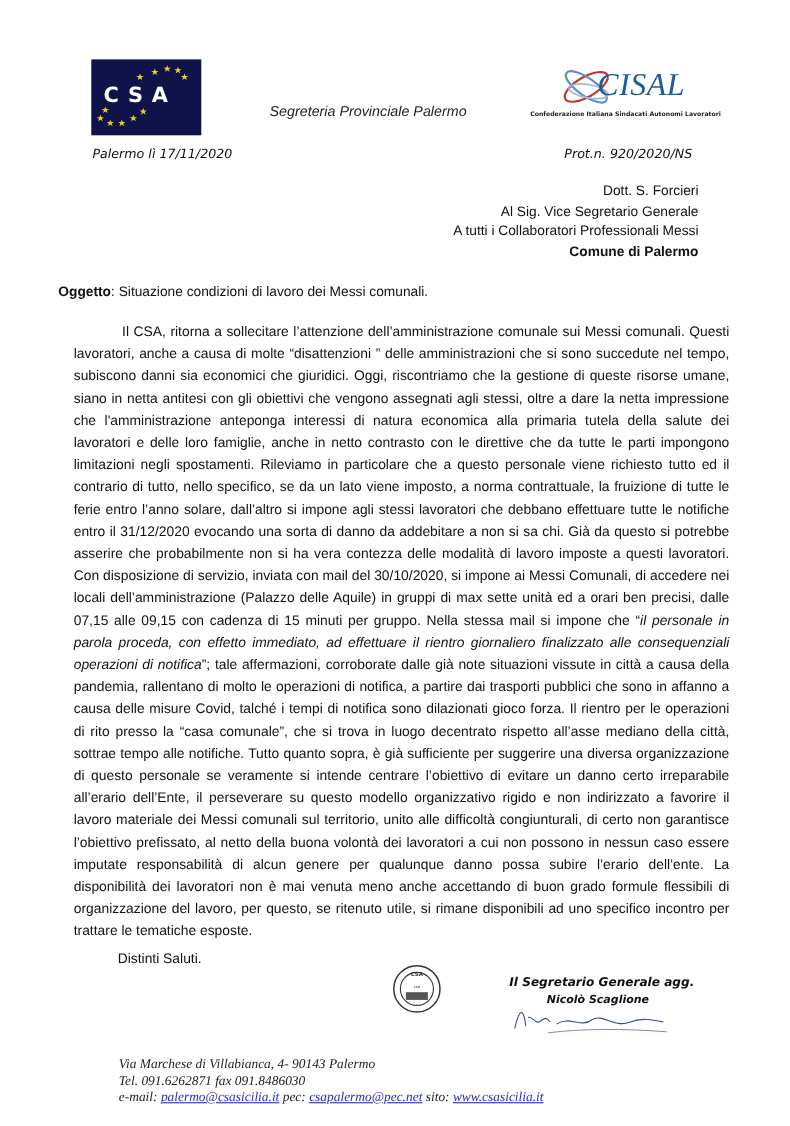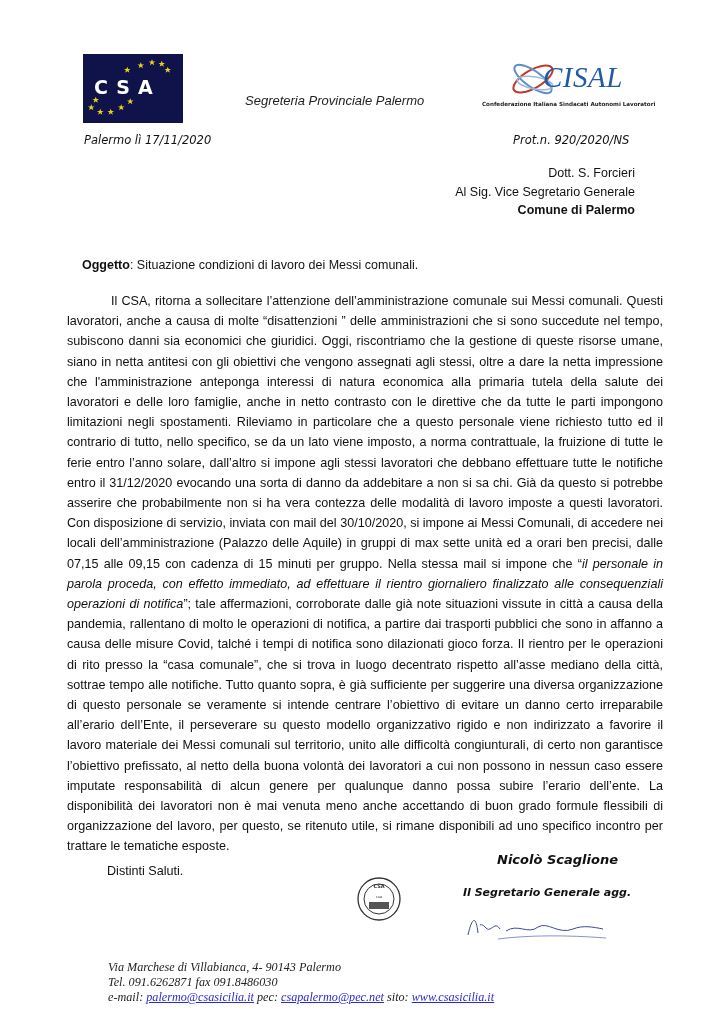--- a/index.html
+++ b/index.html
@@ -16,32 +16,32 @@
   .cisal-logo .word { position: absolute; left: 38px; top: 6px; font-family: "Liberation Serif", serif; font-style: italic; font-size: 29px; color: #1f5aa6; letter-spacing: 0.5px; }
   .cisal-logo svg { position: absolute; left: 0; top: 0; }
   .cisal-sub { position: absolute; left: 482px; top: 101px; width: 200px; font-family: "DejaVu Sans", sans-serif; font-weight: bold; font-size: 5.6px; color: #222; white-space: nowrap; }
 
   .date { position: absolute; left: 84px; top: 133px; font-family: "DejaVu Sans", sans-serif; font-style: italic; font-size: 11.5px; color: #111; }
   .prot { position: absolute; left: 513px; top: 133px; font-family: "DejaVu Sans", sans-serif; font-style: italic; font-size: 11.5px; color: #111; text-align: right; }
 
   .addressee { position: absolute; right: 83px; top: 164px; text-align: right; font-family: "Liberation Sans", sans-serif; font-size: 12.5px; line-height: 18.5px; color: #111; }
   .addressee .bold { font-weight: bold; }
 
-  .subject { position: absolute; left: 82px; top: 258px; font-family: "Liberation Sans", sans-serif; font-size: 12.5px; color: #111; }
+  .subject { position: absolute; left: 53px; top: 258px; font-family: "Liberation Sans", sans-serif; font-size: 12.5px; color: #111; }
   .subject b { font-weight: bold; }
 
   .body-text { position: absolute; left: 67px; top: 291px; width: 596px; font-family: "Liberation Sans", sans-serif; font-size: 12.6px; line-height: 20.2px; color: #111; text-align: justify; text-indent: 44px; margin: 0; }
   .body-text i { font-style: italic; }
 
   .closing { position: absolute; left: 107px; top: 864px; font-family: "Liberation Sans", sans-serif; font-size: 12.6px; color: #111; }
 
   .stamp { position: absolute; left: 356px; top: 876px; width: 46px; height: 46px; }
 
   .sig-title { position: absolute; left: 463px; top: 886px; font-family: "DejaVu Sans", sans-serif; font-style: italic; font-weight: bold; font-size: 11px; color: #111; }
-  .sig-name { position: absolute; left: 497px; top: 852px; font-family: "DejaVu Sans", sans-serif; font-style: italic; font-weight: bold; font-size: 13px; color: #111; }
+  .sig-name { position: absolute; left: 497px; top: 904px; font-family: "DejaVu Sans", sans-serif; font-style: italic; font-weight: bold; font-size: 10px; color: #111; }
   .signature { position: absolute; left: 458px; top: 905px; width: 150px; height: 38px; }
 
   .footer { position: absolute; left: 108px; top: 960px; font-family: "Liberation Serif", serif; font-style: italic; font-size: 12.2px; line-height: 15px; color: #222; }
   .footer a { color: #2a2ad0; text-decoration: underline; }
 </style>
 </head>
 <body>
 
 <div class="page">
 
@@ -75,20 +75,21 @@
     <span class="word">CISAL</span>
   </div>
   <div class="cisal-sub">Confederazione Italiana Sindacati Autonomi Lavoratori</div>
 
   <div class="date">Palermo lì 17/11/2020</div>
   <div class="prot">Prot.n.  920/2020/NS</div>
 
   <div class="addressee">
     <div>Dott.  S. Forcieri</div>
     <div>Al Sig. Vice Segretario Generale</div>
+    <div>A tutti i Collaboratori Professionali Messi</div>
     <div class="bold">Comune di Palermo</div>
   </div>
 
   <div class="subject">
     <b>Oggetto</b><span>: Situazione condizioni di lavoro dei Messi comunali.</span>
   </div>
 
   <p class="body-text"><span>Il CSA, ritorna a sollecitare l’attenzione dell’amministrazione comunale sui Messi comunali. Questi lavoratori,  anche a causa di molte “disattenzioni ” delle amministrazioni che si sono succedute nel tempo, subiscono danni sia economici che giuridici. Oggi, riscontriamo che la gestione di queste risorse umane, siano in netta antitesi con gli obiettivi che vengono assegnati agli stessi, oltre a dare la netta impressione che l'amministrazione anteponga interessi di natura economica alla primaria tutela della salute dei lavoratori e delle  loro famiglie, anche in netto contrasto con le direttive che da tutte le parti impongono limitazioni negli spostamenti. Rileviamo in particolare che a questo personale viene richiesto tutto ed il contrario di tutto, nello specifico, se da un lato viene imposto, a norma contrattuale, la fruizione di tutte le ferie entro l’anno solare, dall’altro si impone agli stessi lavoratori che debbano effettuare tutte le notifiche entro il 31/12/2020 evocando una sorta di danno da addebitare a non si sa chi. Già da questo si potrebbe asserire che probabilmente non si ha vera contezza delle modalità di lavoro imposte a questi lavoratori. Con disposizione di servizio, inviata con mail del 30/10/2020, si impone ai Messi Comunali, di accedere nei locali dell’amministrazione (Palazzo delle Aquile) in gruppi di max sette unità ed a orari ben precisi, dalle 07,15 alle 09,15  con cadenza di 15 minuti per gruppo. Nella stessa mail si impone che “</span><i>il personale in parola proceda, con effetto immediato, ad effettuare il rientro giornaliero finalizzato alle consequenziali operazioni di notifica</i><span>”; tale affermazioni, corroborate dalle già note situazioni vissute in città a causa della pandemia, rallentano di molto le operazioni di notifica, a partire dai trasporti pubblici che sono in affanno a causa delle misure Covid, talché i tempi di notifica sono dilazionati gioco forza. Il rientro per le operazioni di rito presso la “casa comunale”, che si trova in luogo decentrato rispetto all’asse mediano della città, sottrae tempo alle notifiche. Tutto quanto sopra, è già sufficiente per suggerire una diversa organizzazione di questo personale se veramente si intende centrare l’obiettivo di evitare un danno certo irreparabile all’erario dell’Ente, il perseverare su questo modello organizzativo rigido e non indirizzato a favorire il lavoro materiale dei Messi comunali sul territorio, unito alle difficoltà congiunturali, di certo non garantisce l’obiettivo prefissato, al netto della buona volontà dei lavoratori a cui non possono in nessun caso essere imputate responsabilità di alcun genere per qualunque danno possa subire l’erario dell’ente. La disponibilità dei lavoratori non è mai venuta meno anche accettando di buon grado formule flessibili di organizzazione del lavoro, per questo, se ritenuto utile, si rimane disponibili ad uno specifico incontro per trattare le tematiche esposte.</span></p>
 
   <div class="closing">Distinti Saluti.</div>

